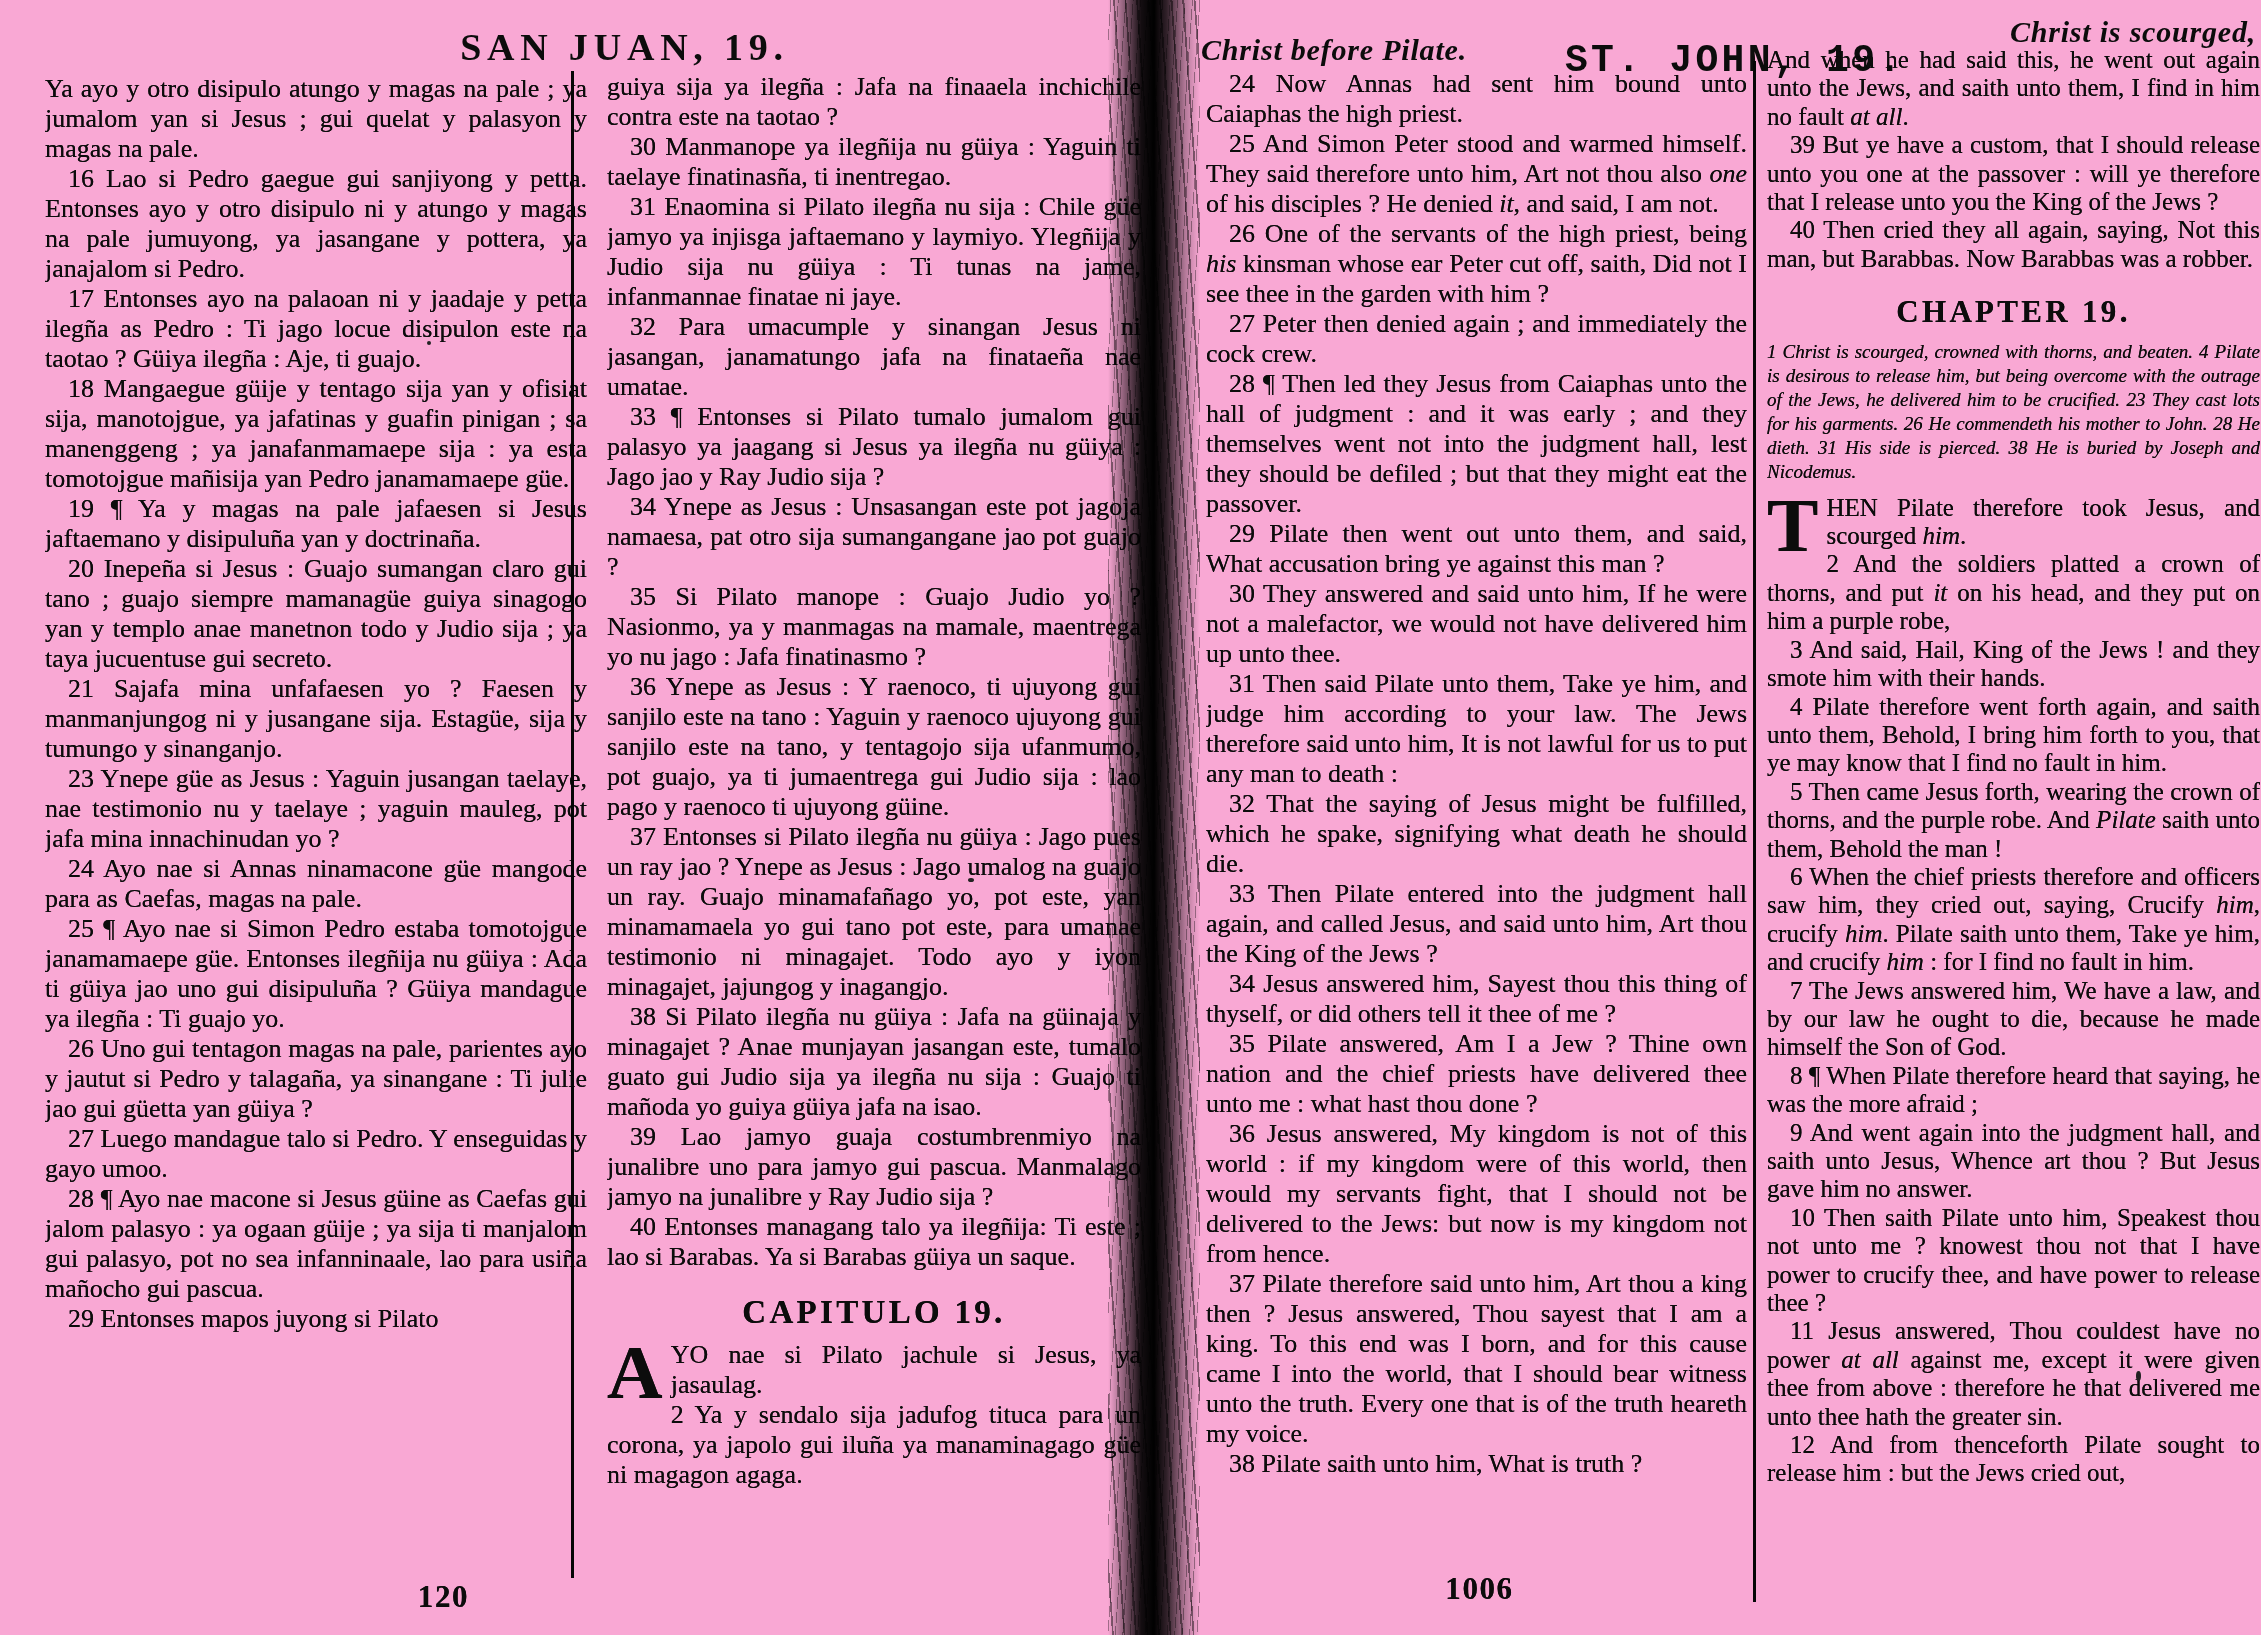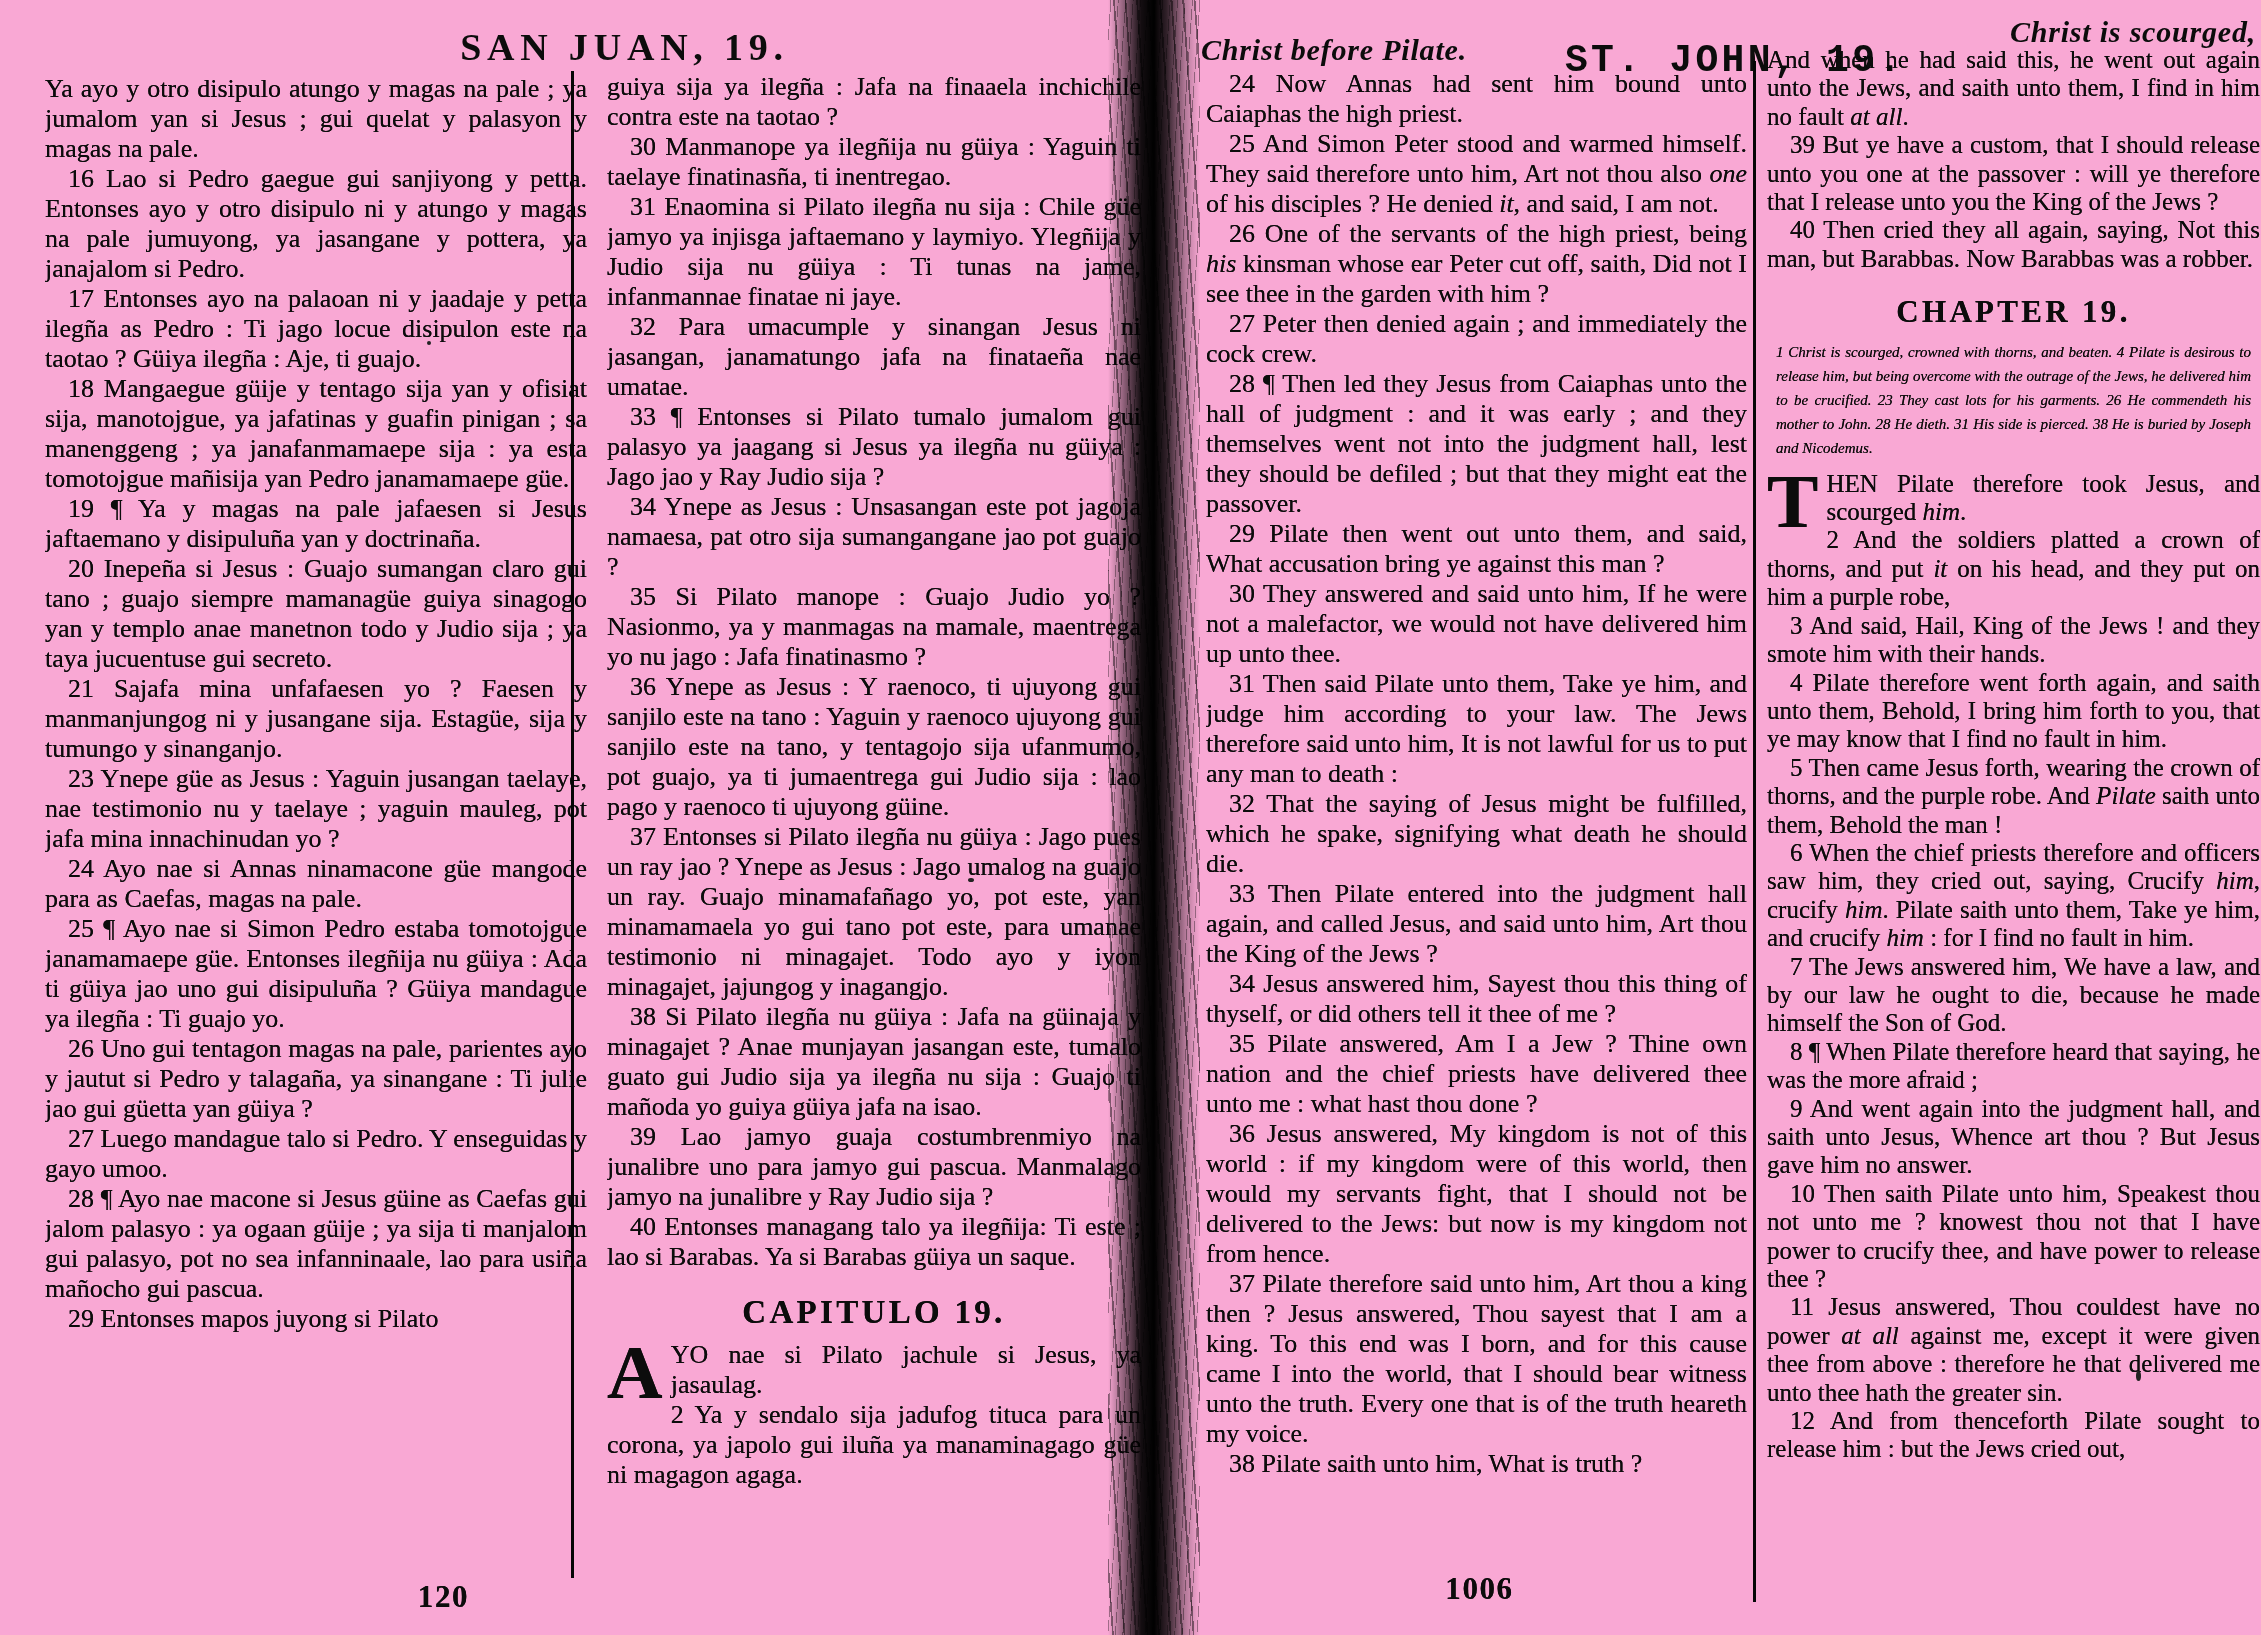--- a/index.html
+++ b/index.html
@@ -16,22 +16,22 @@
   .col{position:absolute;text-align:justify;overflow:hidden;
        text-shadow:0 0 0.5px rgba(0,0,0,.85);}
   .c-cham{font-size:26px;line-height:30px;margin-left:22px;}
   .c-eng{font-size:26px;line-height:30px;}
   .c-eng2{font-size:25px;line-height:28.4px;}
   .col p{margin:0;text-indent:23px;}
   .col p.cont{text-indent:0;}
 
   .chap-head{text-indent:0 !important;text-align:center;font-weight:bold;
              font-size:33px;letter-spacing:3.3px;margin:25px 0 13px !important;}
-  .summary{font-style:italic;font-size:15px;line-height:24px;text-indent:0 !important;
-           margin:0 9px 10px !important;}
+  .summary{font-style:italic;font-size:19px;line-height:24px;text-indent:0 !important;
+           margin:0 0 10px !important;}
   .dcp{text-indent:0 !important;}
   .dc{float:left;font-size:77px;line-height:59px;font-weight:bold;margin:2.5px 8.2px 0 0;}
 
   
   .rule{position:absolute;width:2.5px;background:#060606;}
 
   
   .gutter{position:absolute;top:0;height:1635px;
     background:
       repeating-linear-gradient(86deg, rgba(0,0,0,0) 0 4.1px, rgba(0,0,0,.45) 4.1px 5.8px, rgba(0,0,0,0) 5.8px 11.5px),

